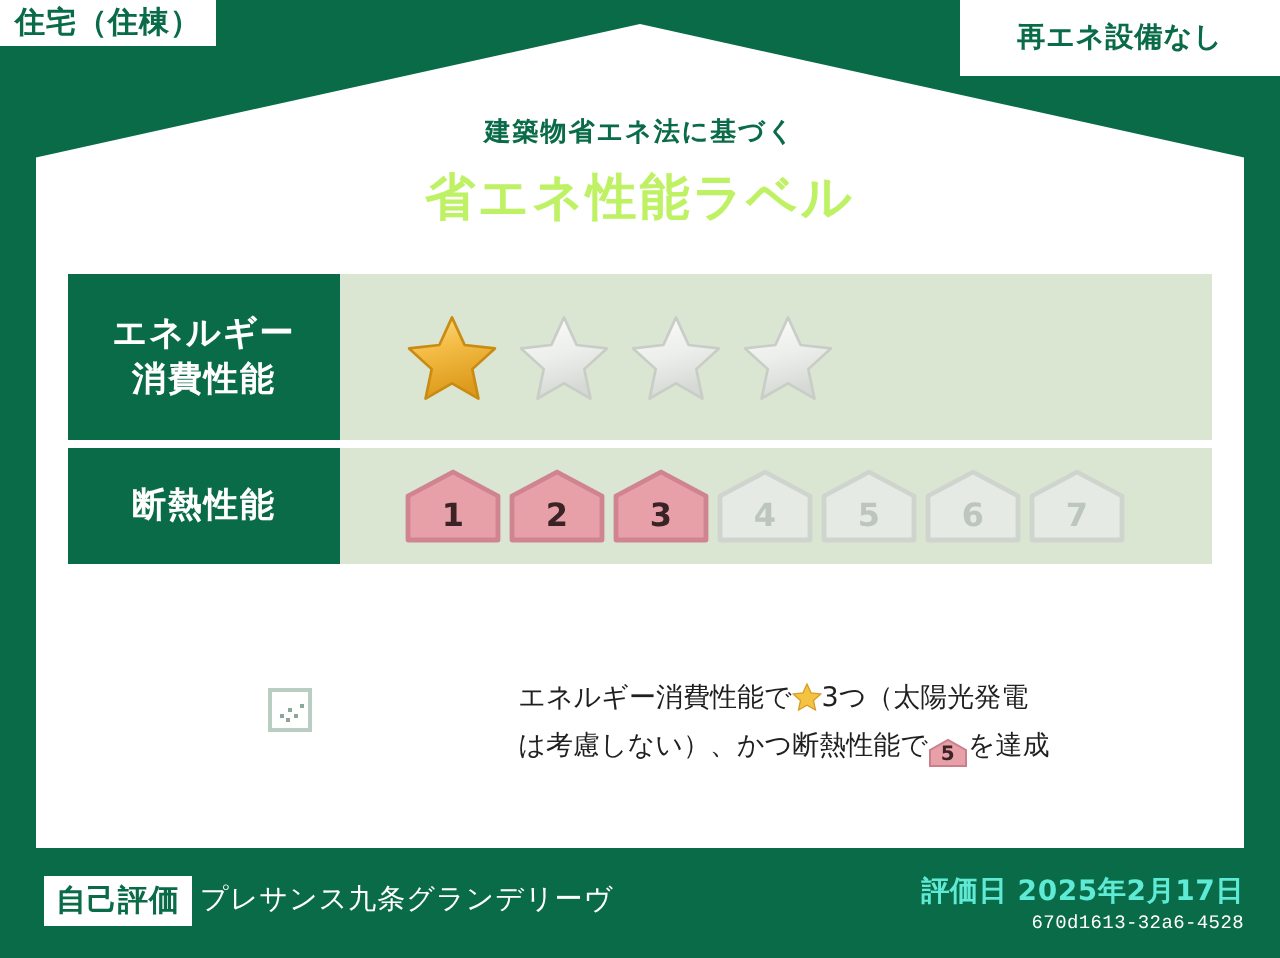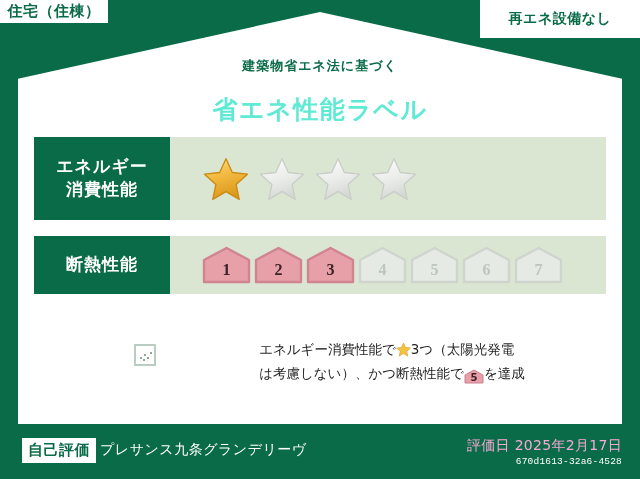--- a/index.html
+++ b/index.html
@@ -24,25 +24,25 @@
     color:#0a6b48;font-weight:bold;font-size:15px;
     display:flex;align-items:center;justify-content:center;
     letter-spacing:0.5px;
   }
   .badge-left{left:0;width:108px;height:23px;}
   .badge-right{right:0;width:160px;height:38px;font-size:14px;}
 
   
   .title-block{position:absolute;left:0;right:0;top:57px;text-align:center;}
   .title-sub{color:#0a6b48;font-size:13px;font-weight:bold;letter-spacing:1px;}
-  .title-main{color:#5eead4;font-size:25px;font-weight:bold;letter-spacing:1.5px;margin-top:18px;}
+  .title-main{color:#bef264;font-size:25px;font-weight:bold;letter-spacing:1.5px;margin-top:7px;}
 
   
   .rows{position:absolute;left:34px;top:137px;width:572px;}
-  .rate-row{display:flex;height:83px;margin-bottom:16px;background:#dbe6d2;align-items:center;font-family:Liberation Serif, serif;}
+  .rate-row{display:flex;height:83px;margin-bottom:4px;background:#dbe6d2;align-items:center;}
   .rate-row.row2{height:58px;}
   .row-label{
     width:136px;flex:0 0 136px;align-self:stretch;background:#0a6b48;color:#ffffff;
     display:flex;flex-direction:column;align-items:center;justify-content:center;
     font-weight:bold;font-size:17px;line-height:1.35;letter-spacing:1px;
   }
   .row-label span{display:block;}
   .row-value{flex:1;display:flex;align-items:center;padding-left:32px;}
 
   
@@ -85,21 +85,21 @@
   
   .footer{position:absolute;left:0;right:0;bottom:0;height:49px;}
   .self-badge{
     position:absolute;left:22px;top:8px;background:#ffffff;color:#0a6b48;
     font-weight:bold;font-size:15px;padding:3px 6px;letter-spacing:0.5px;
   }
   .bldg-name{
     position:absolute;left:100px;top:11px;color:#ffffff;font-size:14px;letter-spacing:0.5px;
   }
   .eval-date{
-    position:absolute;right:18px;top:7px;color:#f9a8d4;font-size:14px;font-weight:normal;
+    position:absolute;right:18px;top:7px;color:#5eead4;font-size:14px;font-weight:bold;
     letter-spacing:0.3px;
   }
   .eval-id{
     position:absolute;right:18px;top:26px;color:#ffffff;font-size:9.5px;
     font-family:Liberation Mono, monospace;letter-spacing:0.2px;
   }
 </style>
 </head>
 <body>
 

